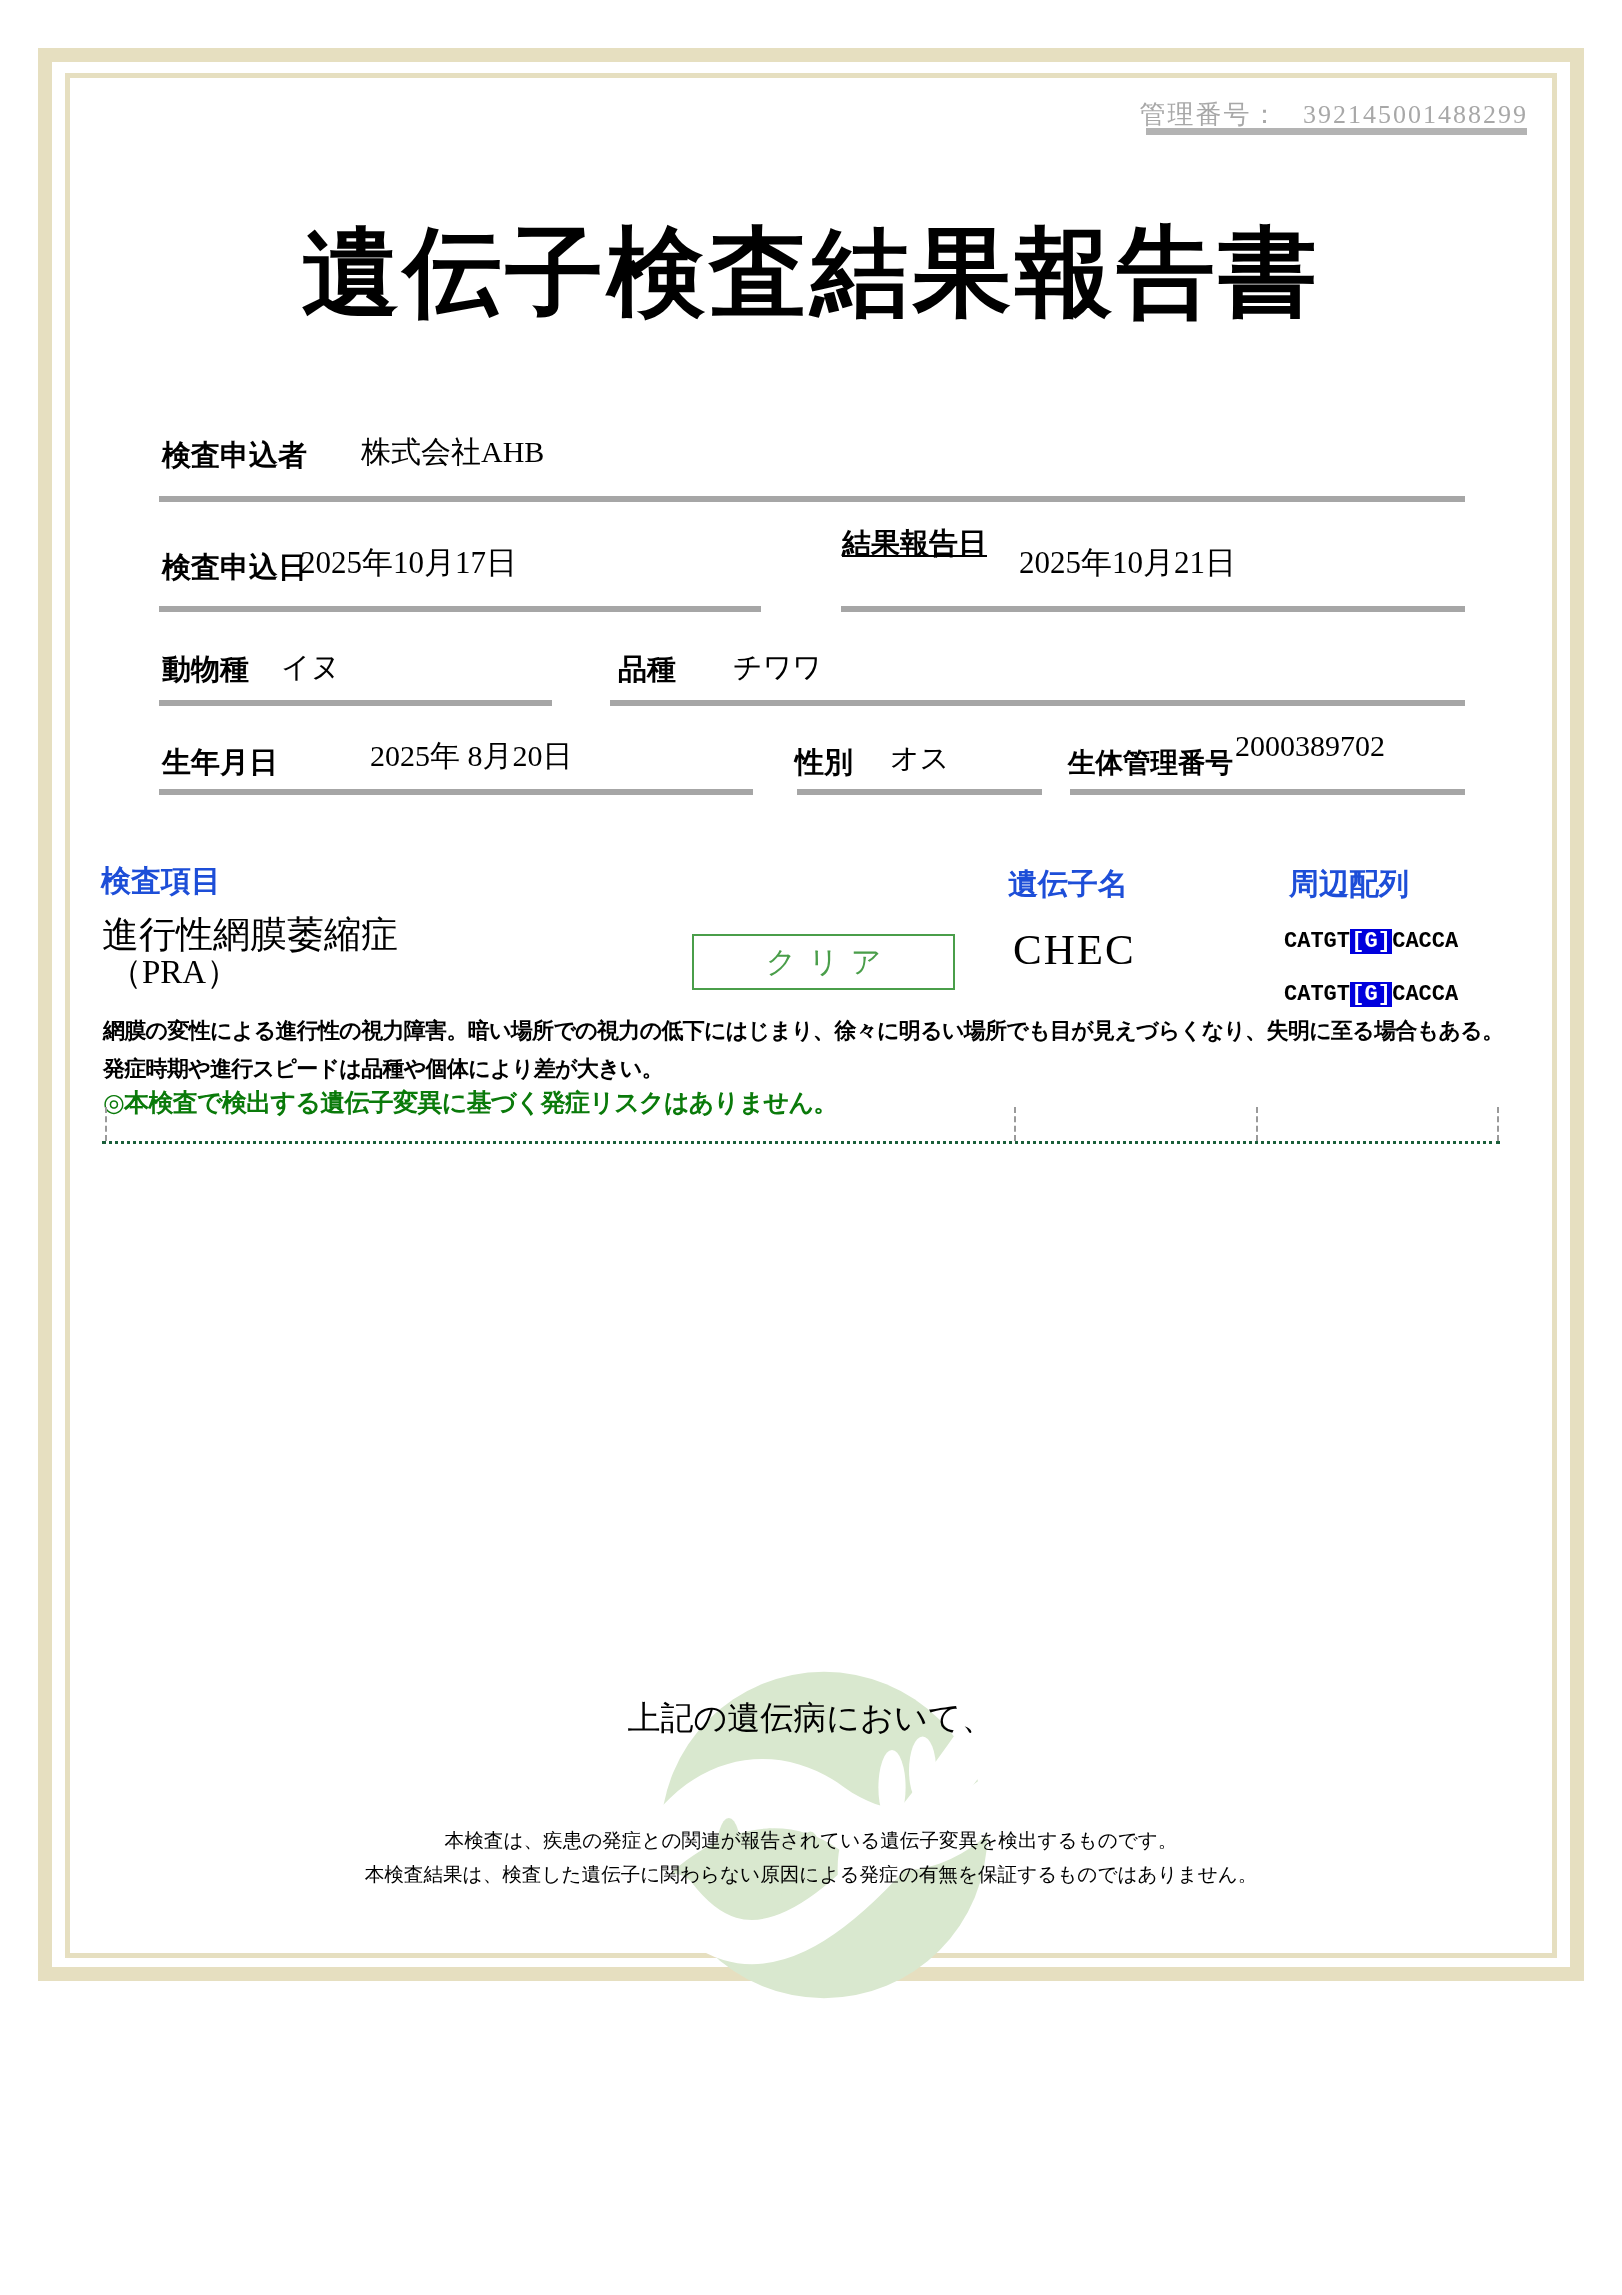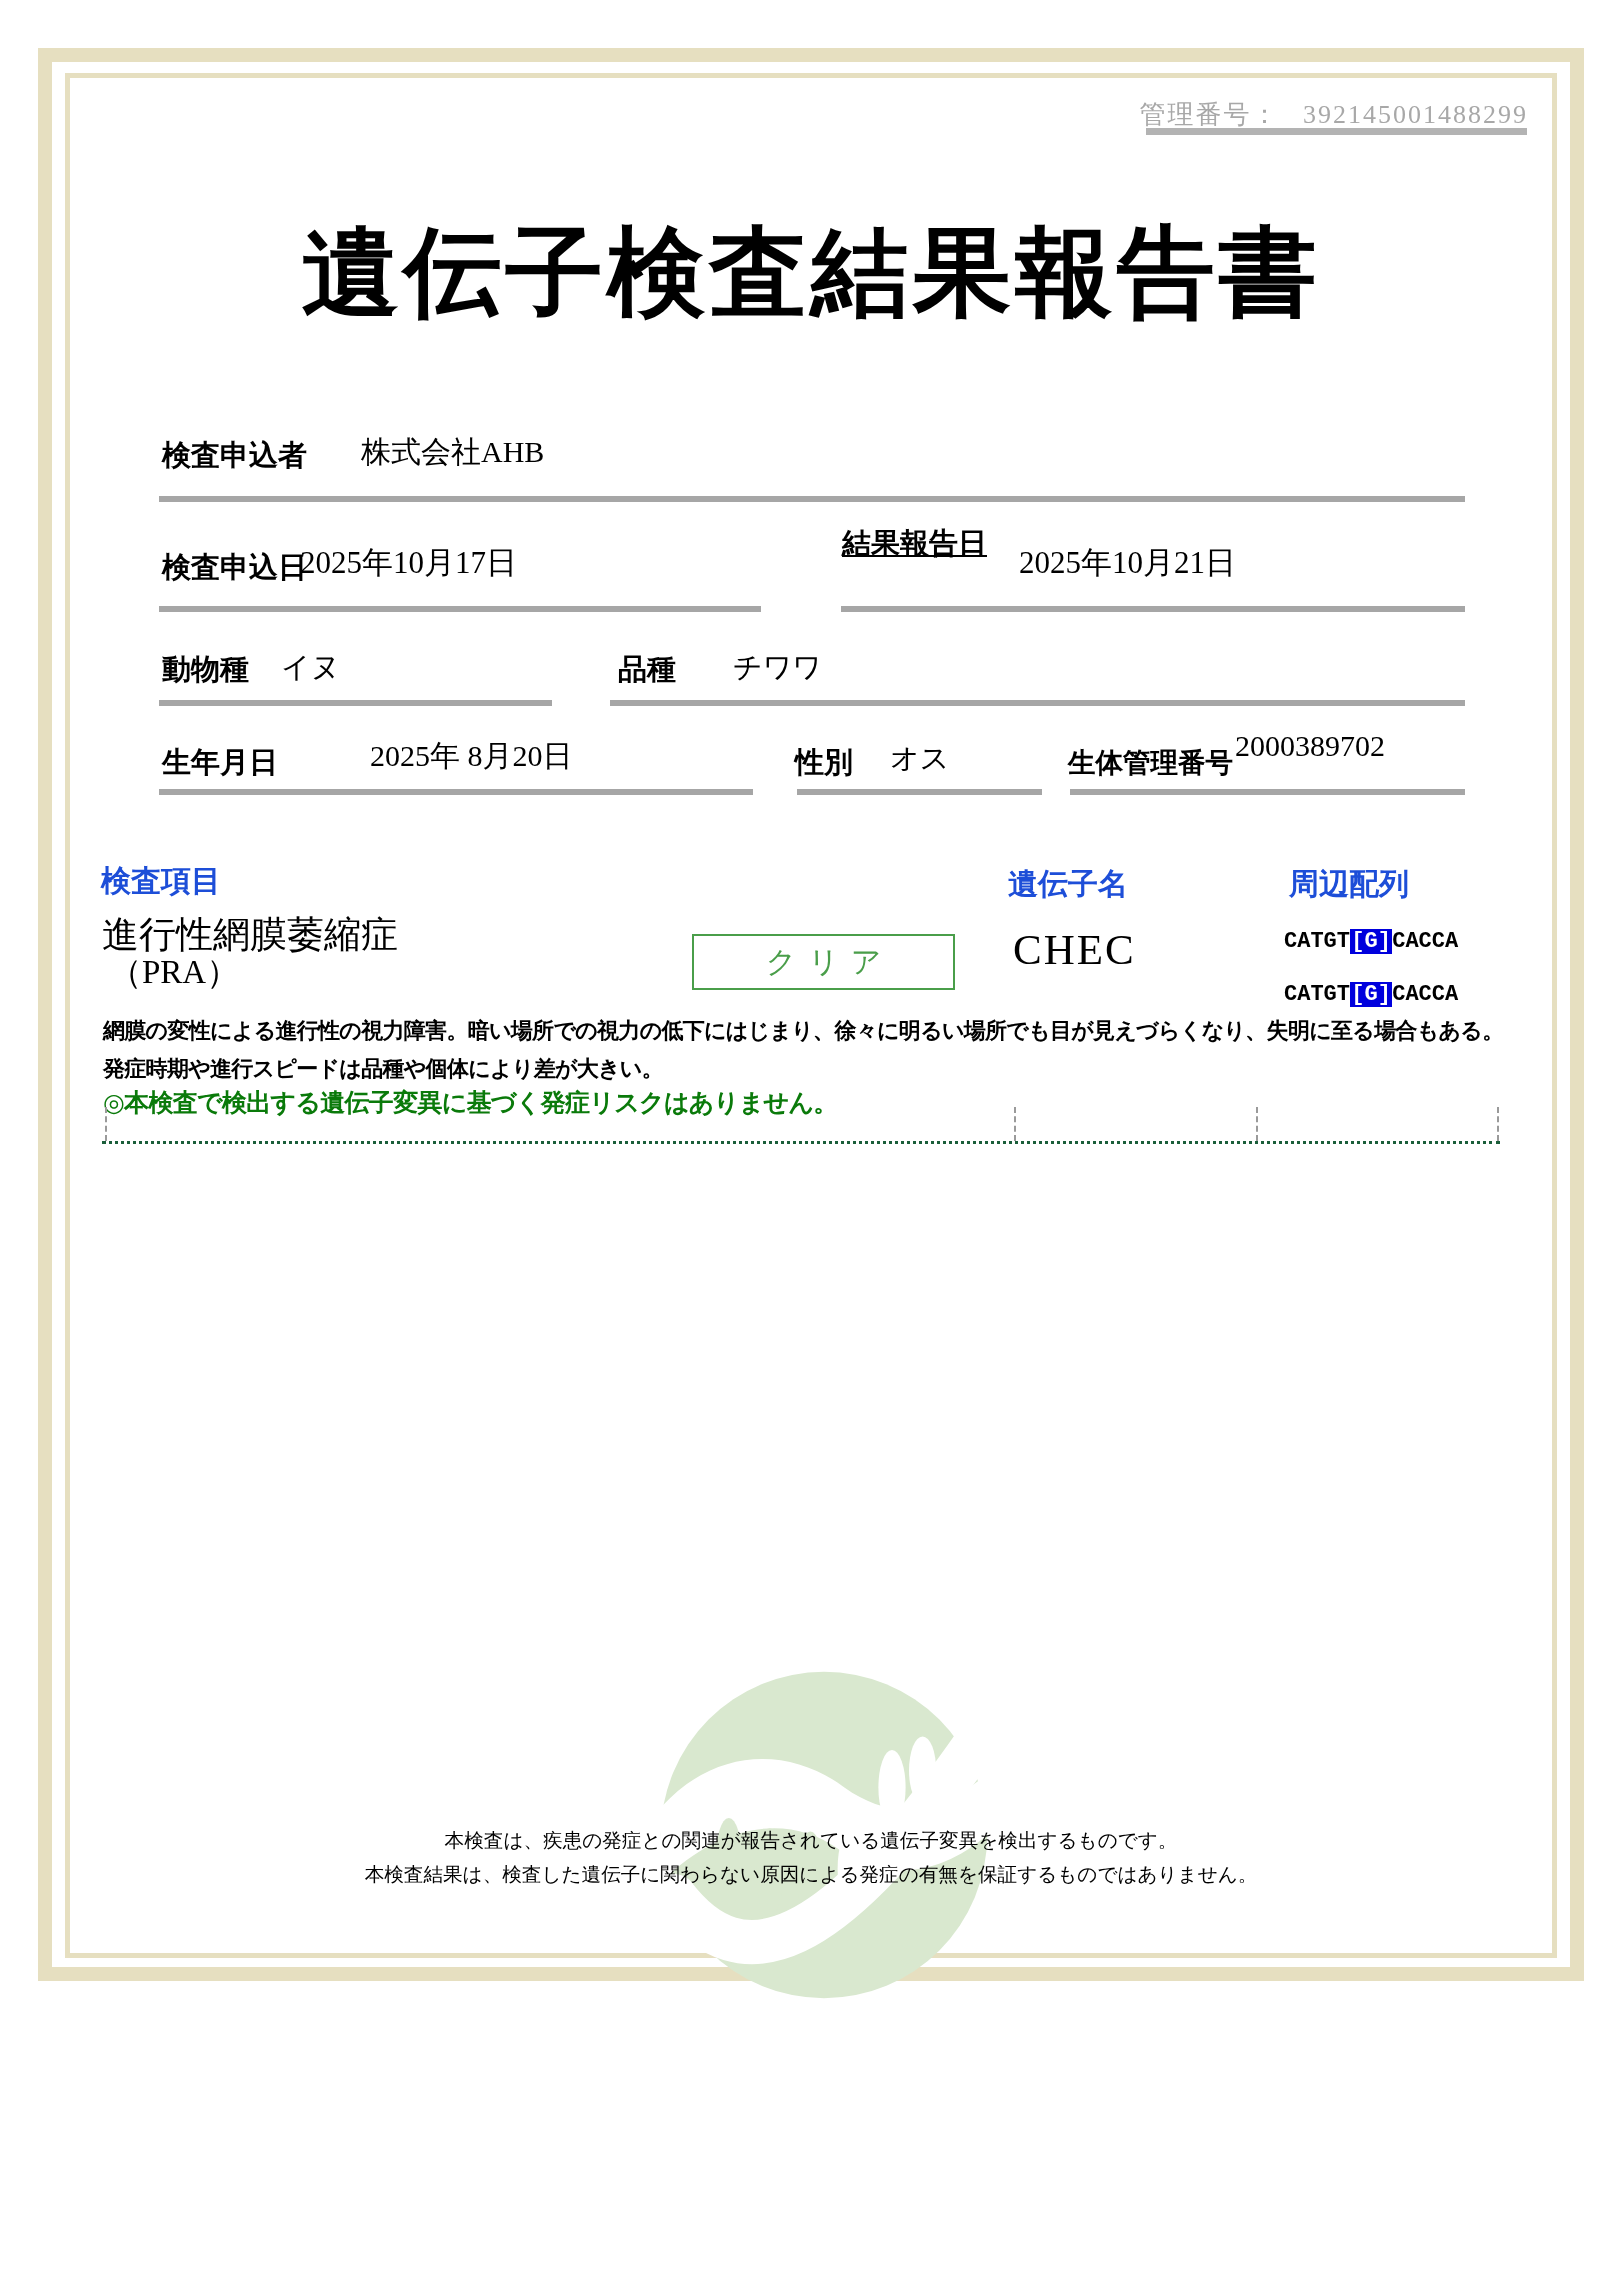--- a/index.html
+++ b/index.html
@@ -124,20 +124,21 @@
   <div class="abs desc" style="left:103px;top:1016px;">網膜の変性による進行性の視力障害。暗い場所での視力の低下にはじまり、徐々に明るい場所でも目が見えづらくなり、失明に至る場合もある。</div>
   <div class="abs desc" style="left:103px;top:1054px;">発症時期や進行スピードは品種や個体により差が大きい。</div>
   <div class="abs desc green" style="left:103px;top:1086px;">◎本検査で検出する遺伝子変異に基づく発症リスクはありません。</div>
 
   <div class="abs vdash" style="left:105px;top:1107px;"></div>
   <div class="abs vdash" style="left:1014px;top:1107px;"></div>
   <div class="abs vdash" style="left:1256px;top:1107px;"></div>
   <div class="abs vdash" style="left:1497px;top:1107px;"></div>
   <div class="abs dotline"></div>
 
+  <div class="abs sum big" style="top:1696px;">上記の遺伝病において、</div>
   <div class="abs sum small" style="top:1827px;">本検査は、疾患の発症との関連が報告されている遺伝子変異を検出するものです。</div>
   <div class="abs sum small" style="top:1861px;">本検査結果は、検査した遺伝子に関わらない原因による発症の有無を保証するものではありません。</div>
 
   <svg class="abs" style="left:95px;top:2096px;" width="139" height="140" viewBox="0 0 100 101">
     <circle cx="50" cy="50" r="48" fill="#4aa238"></circle>
     <path d="M2 42 C 18 24, 40 24, 56 36 C 70 46, 84 44, 98 32 L 98 50 C 84 62, 68 64, 54 54 C 40 44, 20 46, 2 64 Z" fill="#8dc63f"></path>
     <ellipse cx="22" cy="58" rx="4" ry="13" fill="#8dc63f"></ellipse>
     <ellipse cx="34" cy="61" rx="4" ry="13" fill="#8dc63f"></ellipse>
     <ellipse cx="46" cy="62" rx="4" ry="13" fill="#8dc63f"></ellipse>
     <ellipse cx="58" cy="60" rx="4" ry="12" fill="#4aa238"></ellipse>

